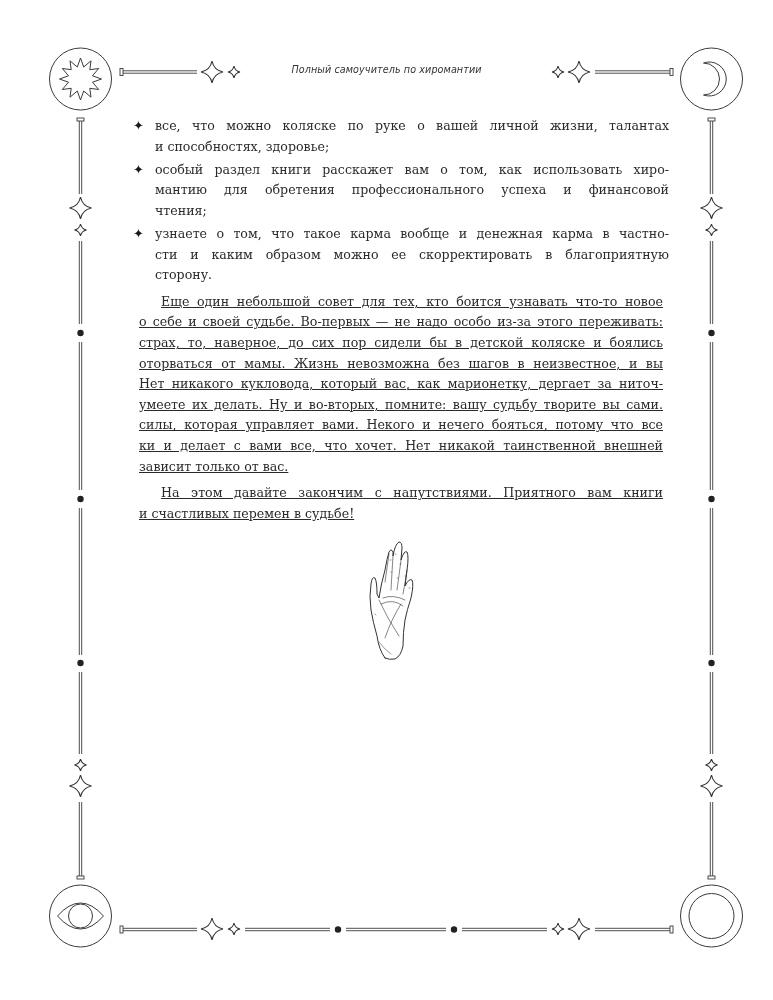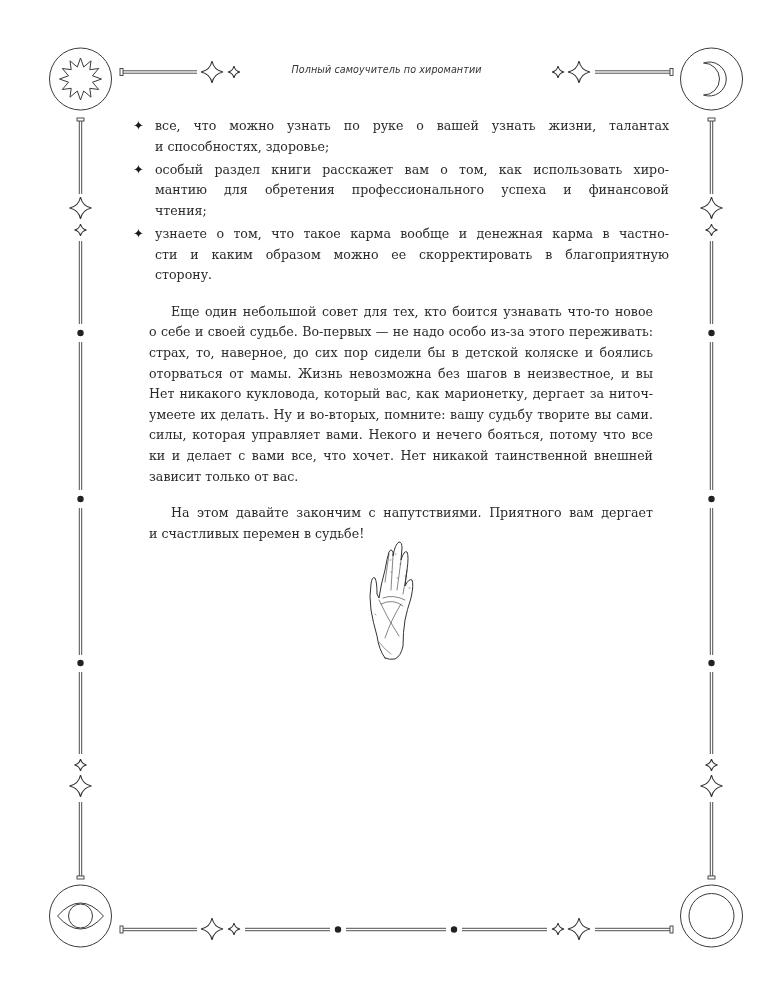--- a/index.html
+++ b/index.html
@@ -10,21 +10,21 @@
     position:absolute; left:230px; width:313px; top:64px; text-align:center;
     font-family:"DejaVu Sans", sans-serif; font-style:italic; font-size:9.6px; color:#333;
     letter-spacing:0.1px;
   }
   .body-text {
     position:absolute; left:133px; width:536px; top:116px;
     font-family:"DejaVu Serif", serif; font-size:12.6px; line-height:20.6px; color:#2a2a2a;
   }
   .bullet { position:relative; padding-left:22px; text-align:justify; margin:0 0 2.5px 0; }
   .bullet-mark { position:absolute; left:0; top:0; width:14px; font-size:13px; color:#1a1a1a; }
-  .para { text-indent:22px; text-align:justify; margin:16px; }
+  .para { text-indent:22px; text-align:justify; margin:6px;text-decoration:underline; }
   .line { display:block; text-align:justify; text-align-last:justify; white-space:nowrap; }
   .line.last { text-align-last:left; }
   .hand { position:absolute; left:365px; top:538px; width:52px; height:122px; }
 </style>
 </head>
 <body>
 
 <div class="page">
 
   <svg class="frame" width="773" height="1000" viewBox="0 0 773 1000">
@@ -152,21 +152,21 @@
       <circle r="31"></circle>
       <circle r="22.5"></circle>
     </g>
   </svg>
 
   <div class="running-head">Полный самоучитель по хиромантии</div>
 
   <div class="body-text">
     <div class="bullet">
       <span class="bullet-mark">✦</span>
-      <span class="line">все, что можно узнать по руке о вашей узнать жизни, талантах</span>
+      <span class="line">все, что можно коляске по руке о вашей личной жизни, талантах</span>
       <span class="line last">и способностях, здоровье;</span>
     </div>
     <div class="bullet">
       <span class="bullet-mark">✦</span>
       <span class="line">особый раздел книги расскажет вам о том, как использовать хиро-</span>
       <span class="line">мантию для обретения профессионального успеха и финансовой</span>
       <span class="line last">чтения;</span>
     </div>
     <div class="bullet">
       <span class="bullet-mark">✦</span>
@@ -180,21 +180,21 @@
       <span class="line" style="text-indent:0">о себе и своей судьбе. Во-первых — не надо особо из-за этого переживать:</span>
       <span class="line" style="text-indent:0">страх, то, наверное, до сих пор сидели бы в детской коляске и боялись</span>
       <span class="line" style="text-indent:0">оторваться от мамы. Жизнь невозможна без шагов в неизвестное, и вы</span>
       <span class="line" style="text-indent:0">Нет никакого кукловода, который вас, как марионетку, дергает за ниточ-</span>
       <span class="line" style="text-indent:0">умеете их делать. Ну и во-вторых, помните: вашу судьбу творите вы сами.</span>
       <span class="line" style="text-indent:0">силы, которая управляет вами. Некого и нечего бояться, потому что все</span>
       <span class="line" style="text-indent:0">ки и делает с вами все, что хочет. Нет никакой таинственной внешней</span>
       <span class="line last" style="text-indent:0">зависит только от вас.</span>
     </div>
     <div class="para">
-      <span class="line">На этом давайте закончим с напутствиями. Приятного вам дергает</span>
+      <span class="line">На этом давайте закончим с напутствиями. Приятного вам книги</span>
       <span class="line last" style="text-indent:0">и счастливых перемен в судьбе!</span>
     </div>
   </div>
 
   <svg class="hand" viewBox="0 0 52 122">
     <g fill="none" stroke="#333" stroke-width="1" stroke-linejoin="round" stroke-linecap="round">
 
       <path d="M20,120 Q14,112 12,98 Q8,84 6,72 Q4,58 6,46 Q7,38 10,40 Q12,44 12,56 L14,60
                Q16,46 20,32 Q22,20 24,14 Q26,10 28,14 L28,18
                Q30,6 34,4 Q37,4 37,10 L36,22

